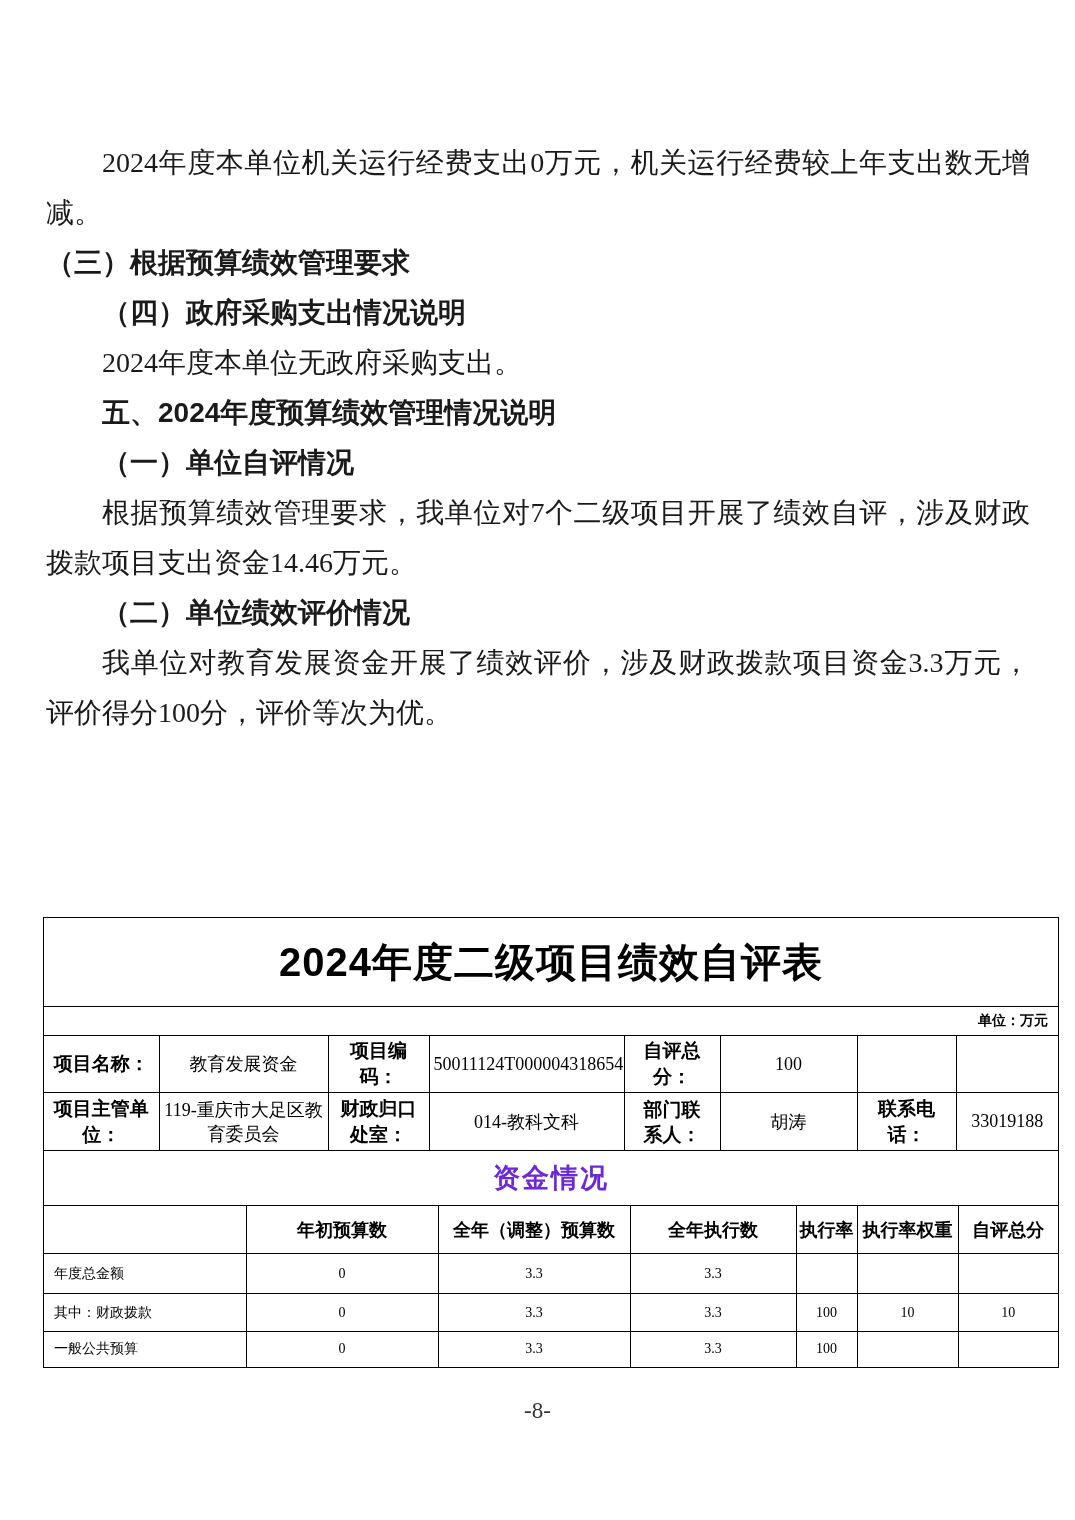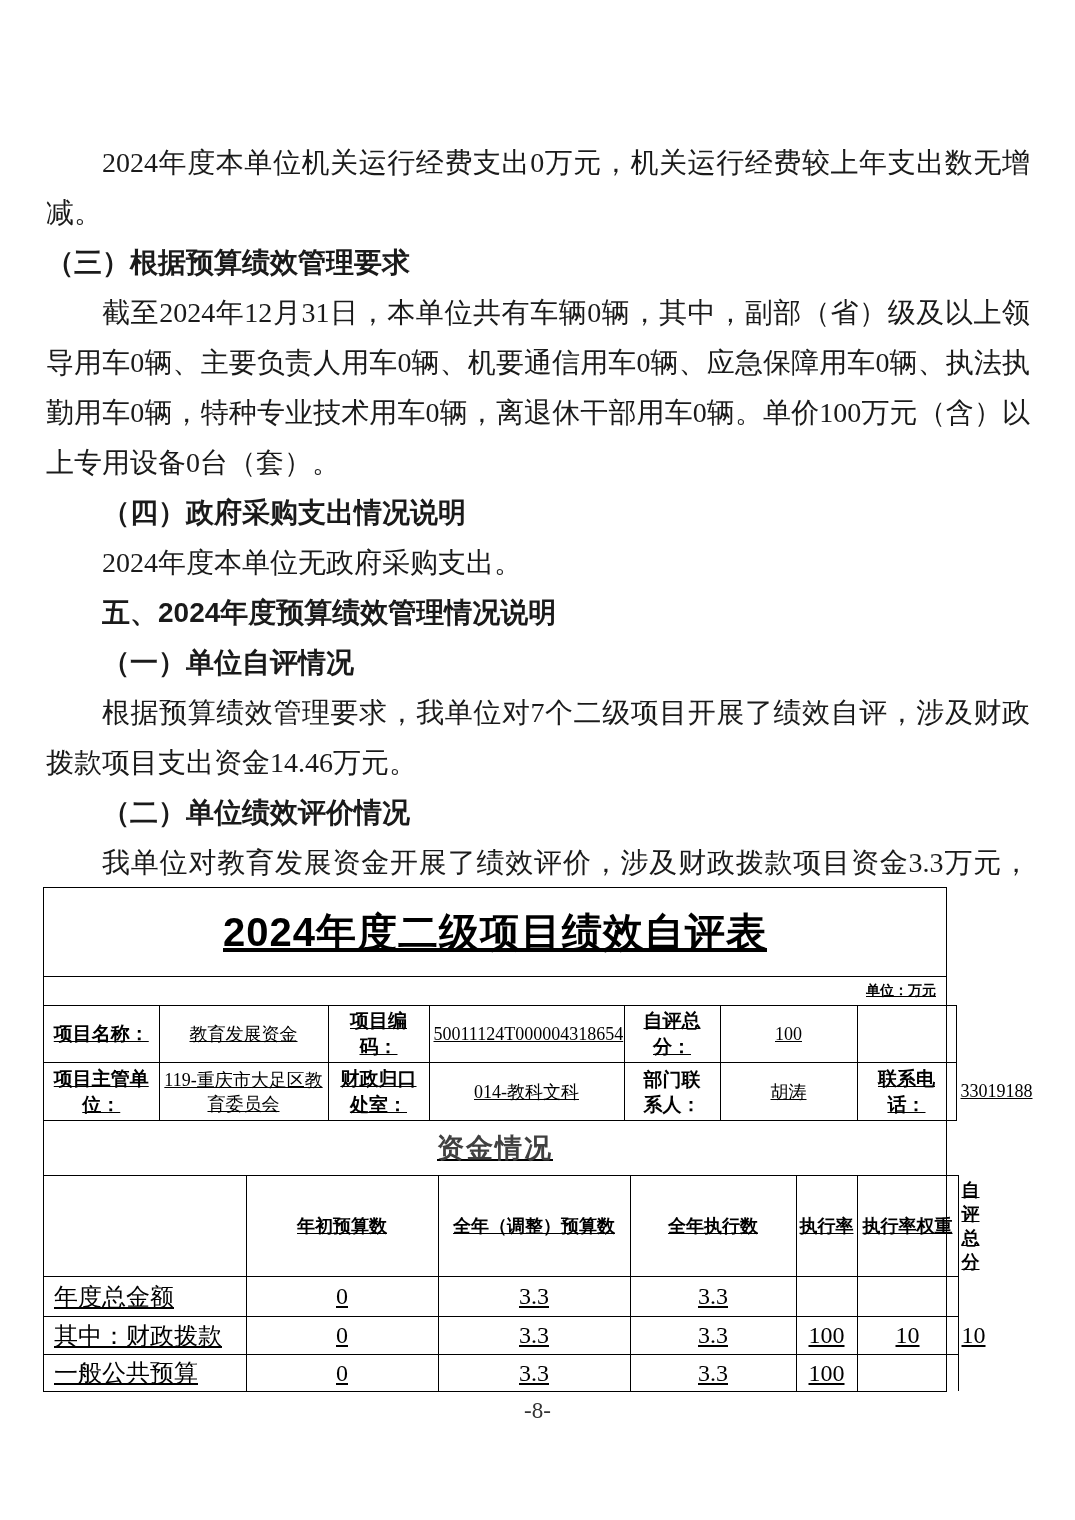--- a/index.html
+++ b/index.html
@@ -29,26 +29,25 @@
   p.heading-kai-noindent { font-weight: bold; text-indent: 0; }
   p.heading-hei {
     font-weight: bold;
     font-family: "Liberation Sans", "DejaVu Sans", sans-serif;
   }
 
   
   .tbl {
     position: absolute;
     left: 43px;
-    top: 887px;
-    width: 904px;
+    top: 917px;
+    width: 1016px;
     border: 1px solid #000;
     background: #fff;
     color: #000;
-    text-decoration: underline;
   }
   .tbl-title {
     height: 88px;
     display: flex; align-items: center; justify-content: center;
     font-family: "Liberation Sans", "DejaVu Sans", sans-serif;
     font-weight: 900;
     font-size: 40px;
     letter-spacing: 1px;
     color: #000;
   }
@@ -83,28 +82,28 @@
   .info-table tr.r2 td { height: 58px; }
   .cell-dept-value { font-size: 16px; }
   .narrow-label { display: inline-block; width: 66px; word-break: break-all; line-height: 25px; }
 
   .band {
     height: 54px;
     display: flex; align-items: center; justify-content: center;
     font-family: "Liberation Sans", "DejaVu Sans", sans-serif;
     font-weight: bold;
     font-size: 27px;
-    color: #404040;
+    color: #6d28d9;
     letter-spacing: 2px;
   }
 
   .funding-table td, .funding-table th {
     border: 1px solid #000;
     vertical-align: middle;
-    font-size: 24px;
+    font-size: 14px;
     padding: 2px 3px;
   }
   .funding-table td:first-child, .funding-table th:first-child { border-left: none; }
   .funding-table td:last-child,  .funding-table th:last-child  { border-right: none; }
   .funding-table tr:last-child td { border-bottom: none; }
   .funding-table th {
     font-weight: bold;
     font-size: 18px;
     font-family: "Liberation Sans", "DejaVu Sans", sans-serif;
     height: 48px;
@@ -127,21 +126,20 @@
   }
 </style>
 </head>
 <body>
 
 <div class="page">
 
   <section class="text-block">
     <p>2024年度本单位机关运行经费支出0万元，机关运行经费较上年支出数无增减。</p>
     <p class="heading-kai-noindent">（三）根据预算绩效管理要求</p>
-    <p>截至2024年12月31日，本单位共有车辆0辆，其中，副部（省）级及以上领导用车0辆、主要负责人用车0辆、机要通信用车0辆、应急保障用车0辆、执法执勤用车0辆，特种专业技术用车0辆，离退休干部用车0辆。单价100万元（含）以上专用设备0台（套）。</p>
     <p class="heading-kai">（四）政府采购支出情况说明</p>
     <p>2024年度本单位无政府采购支出。</p>
     <p class="heading-hei">五、2024年度预算绩效管理情况说明</p>
     <p class="heading-kai">（一）单位自评情况</p>
     <p>根据预算绩效管理要求，我单位对7个二级项目开展了绩效自评，涉及财政拨款项目支出资金14.46万元。</p>
     <p class="heading-kai">（二）单位绩效评价情况</p>
     <p>我单位对教育发展资金开展了绩效评价，涉及财政拨款项目资金3.3万元，评价得分100分，评价等次为优。</p>
   </section>
 
   <section class="tbl">

